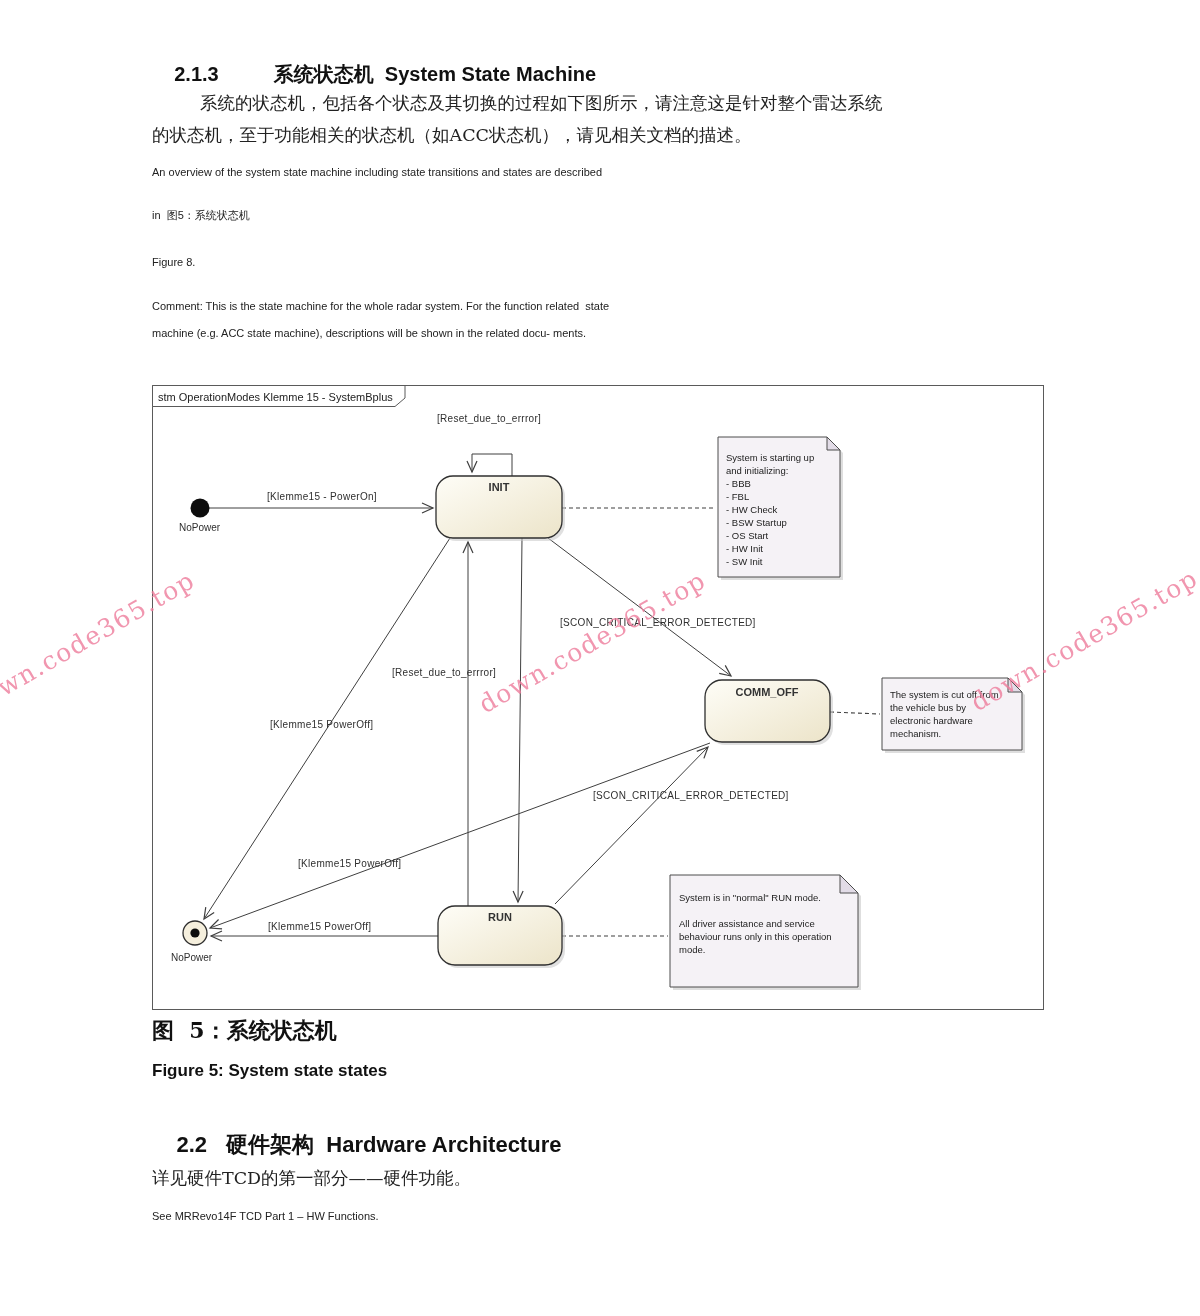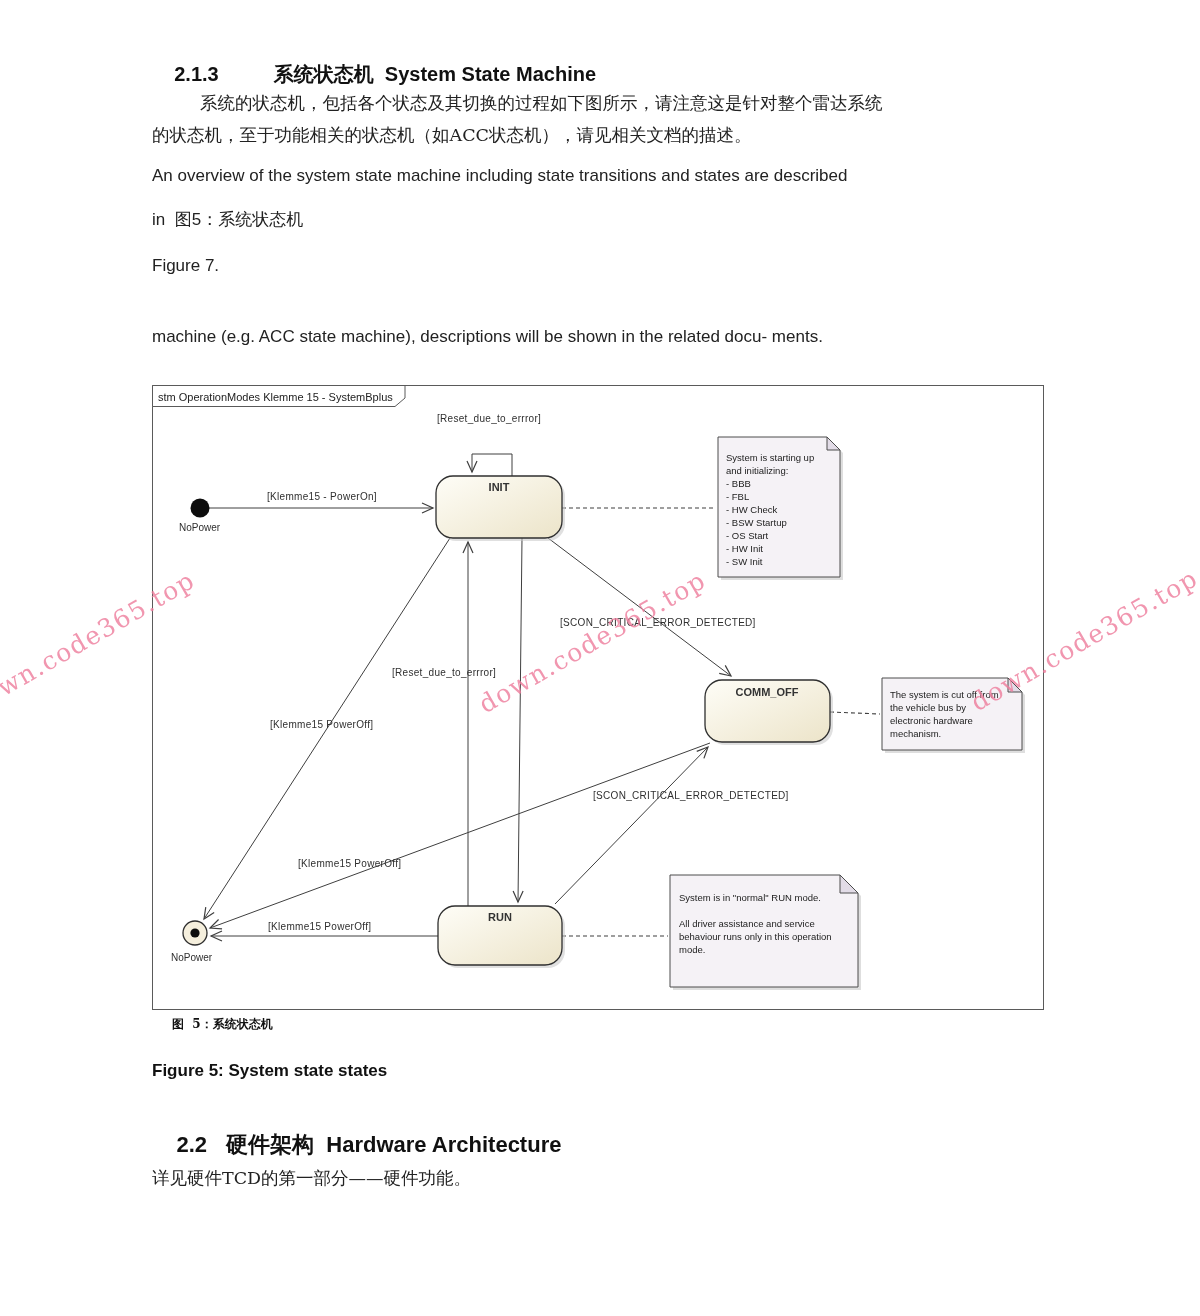--- a/index.html
+++ b/index.html
@@ -7,22 +7,22 @@
         font-family:"Liberation Sans",sans-serif;color:#1a1a1a;}
   .abs{position:absolute;white-space:pre;}
   .sans{font-family:"Liberation Sans",sans-serif;}
   .serif{font-family:"DejaVu Serif","Liberation Serif",serif;}
   .h1{font-size:20px;font-weight:bold;color:#111;}
   .h1 .num{display:inline-block;}
   .h1 .ttl{display:inline-block;margin-left:55px;}
   .h2{font-size:22px;font-weight:bold;color:#111;}
   .h2 .ttl{display:inline-block;margin-left:19px;}
   .body-cn{font-size:17.5px;color:#222;}
-  .body-en{font-size:17px;color:#222;}
-  .cap-cn{font-size:12px;font-weight:bold;color:#111;margin-left:20px;}
+  .body-en{font-size:11px;color:#222;}
+  .cap-cn{font-size:22px;font-weight:bold;color:#111;}
   .cap-en{font-size:17px;font-weight:bold;color:#111;}
   .wm{position:absolute;z-index:6;font-family:"DejaVu Serif","Liberation Serif",serif;
       font-size:25px;letter-spacing:1.5px;color:#ee7f9e;opacity:.82;
       transform:rotate(-30deg);transform-origin:0 50%;white-space:nowrap;pointer-events:none;}
   svg{position:absolute;left:152px;top:385px;}
   svg text{font-family:"Liberation Sans",sans-serif;}
   .lbl{font-size:10px;fill:#2f2f2f;letter-spacing:.3px;}
   .statename{font-size:11px;font-weight:bold;fill:#333;}
   .notetxt{font-size:9.5px;fill:#222;}
   .endlbl{font-size:10px;fill:#2f2f2f;}
@@ -36,22 +36,23 @@
   <div class="abs h1" style="left:152px;top:38px;">
     <span class="num">2.1.3</span><span class="ttl">系统状态机  System State Machine</span>
   </div>
 
   <div class="abs serif body-cn" style="left:152px;top:123px;">的状态机，至于功能相关的状态机（如ACC状态机），请见相关文档的描述。</div>
   <div class="abs serif body-cn" style="left:200px;top:91px;">系统的状态机，包括各个状态及其切换的过程如下图所示，请注意这是针对整个雷达系统</div>
 
   <div class="abs sans body-en" style="left:152px;top:166px;">An overview of the system state machine including state transitions and states are described</div>
   <div class="abs sans body-en" style="left:152px;top:208px;">in  图5：系统状态机</div>
 
-  <div class="abs sans body-en" style="left:152px;top:256px;">Figure 7.</div>
+  <div class="abs sans body-en" style="left:152px;top:256px;">Figure 8.</div>
 
+  <div class="abs sans body-en" style="left:152px;top:300px;">Comment: This is the state machine for the whole radar system. For the function related  state</div>
   <div class="abs sans body-en" style="left:152px;top:327px;">machine (e.g. ACC state machine), descriptions will be shown in the related docu- ments.</div>
 
   <svg width="893" height="627" viewBox="0 0 893 627">
     <defs>
       <linearGradient id="stateGrad" x1="0" y1="0" x2="1" y2="1">
         <stop offset="0" stop-color="#fefdf7"></stop>
         <stop offset="1" stop-color="#ece4c9"></stop>
       </linearGradient>
       <marker id="arr" viewBox="-14 -7 16 14" refX="0" refY="0" markerWidth="16" markerHeight="14" orient="auto" markerUnits="userSpaceOnUse">
         <path d="M-11,-5 L0,0 L-11,5" fill="none" stroke="#3f3f3f" stroke-width="1.2"></path>
@@ -169,14 +170,15 @@
   <div class="wm" style="left: 973px; top: 690px; color: rgb(238, 127, 158);">down.code365.top</div>
 
   <div class="abs serif cap-cn" style="left:152px;top:1016px;">图  5：系统状态机</div>
   <div class="abs sans cap-en" style="left:152px;top:1061px;">Figure 5: System state states</div>
 
   <div class="abs h2" style="left:152px;top:1104px;">
     <span class="num">2.2</span><span class="ttl">硬件架构  Hardware Architecture</span>
   </div>
 
   <div class="abs serif body-cn" style="left:152px;top:1166px;">详见硬件TCD的第一部分——硬件功能。</div>
+  <div class="abs sans body-en" style="left:152px;top:1210px;">See MRRevo14F TCD Part 1 – HW Functions.</div>
 
 </div>
 
 </body></html>

